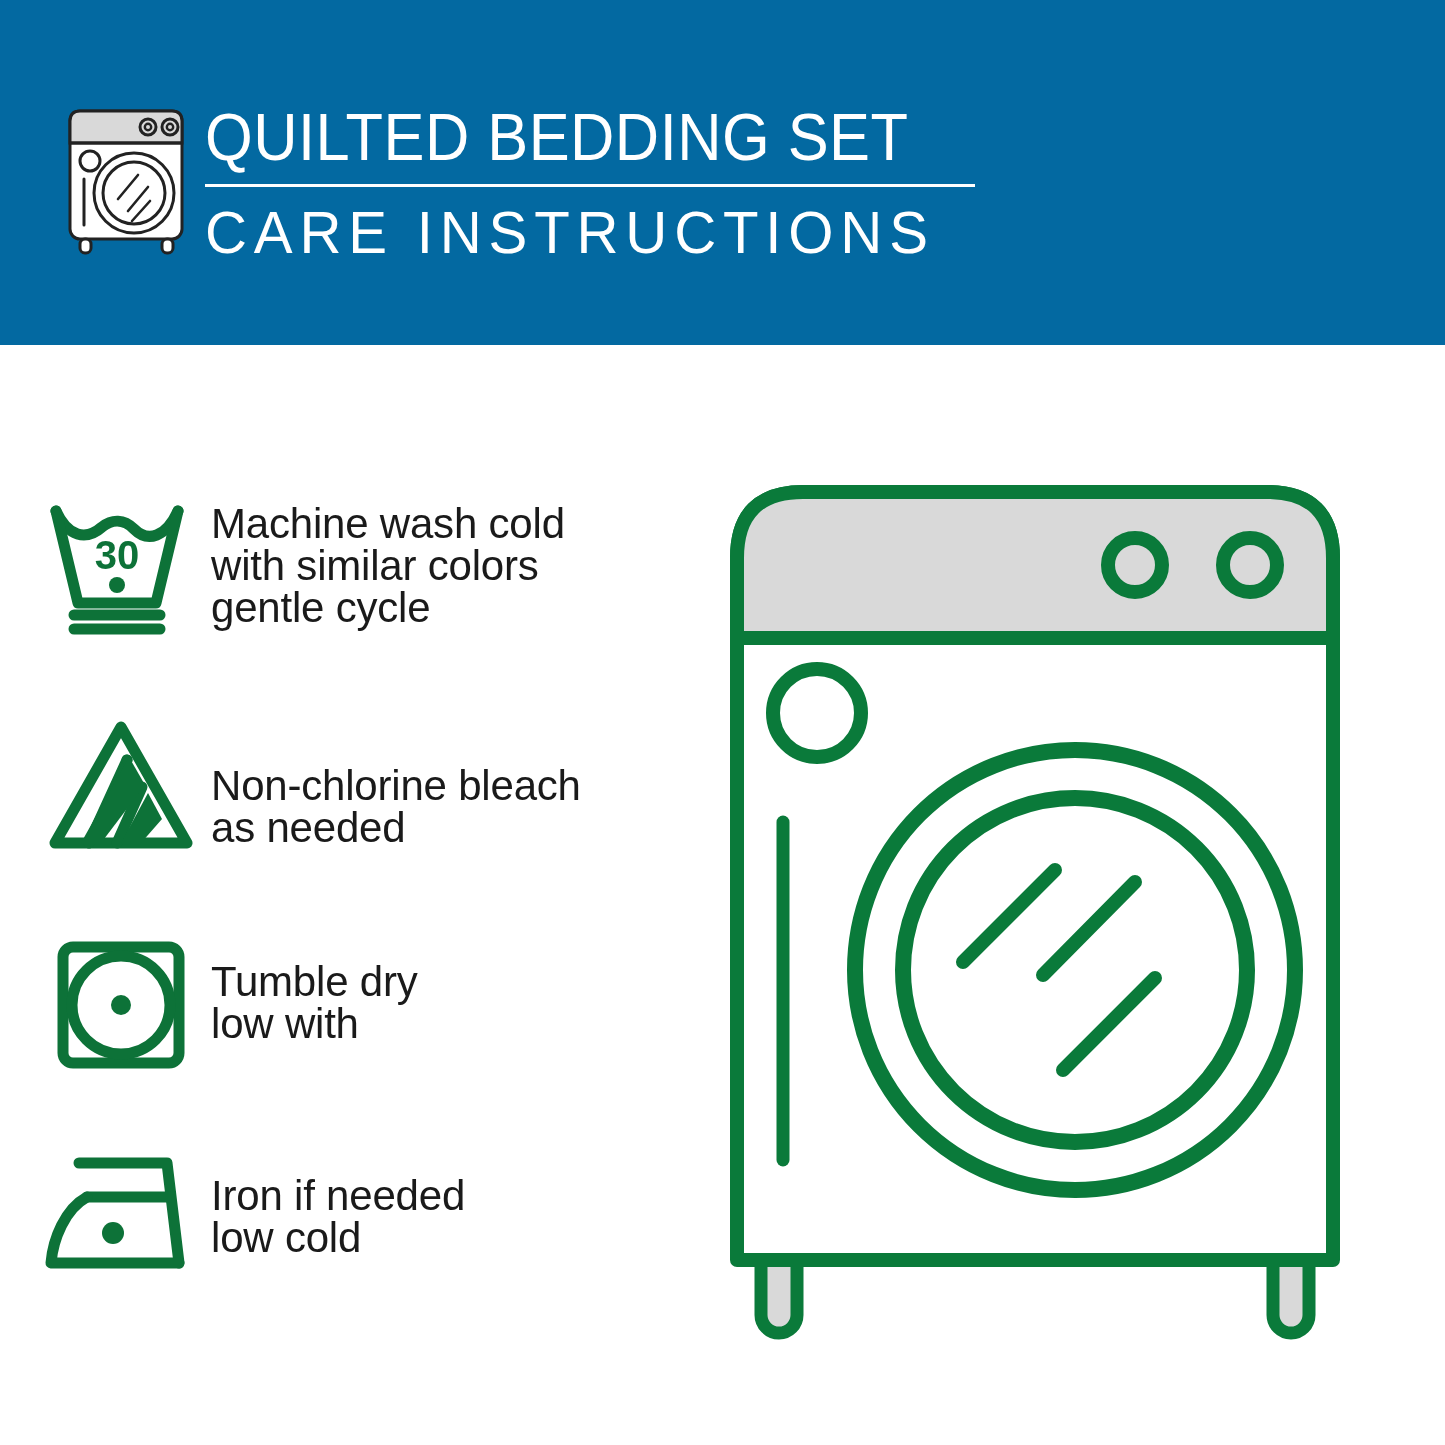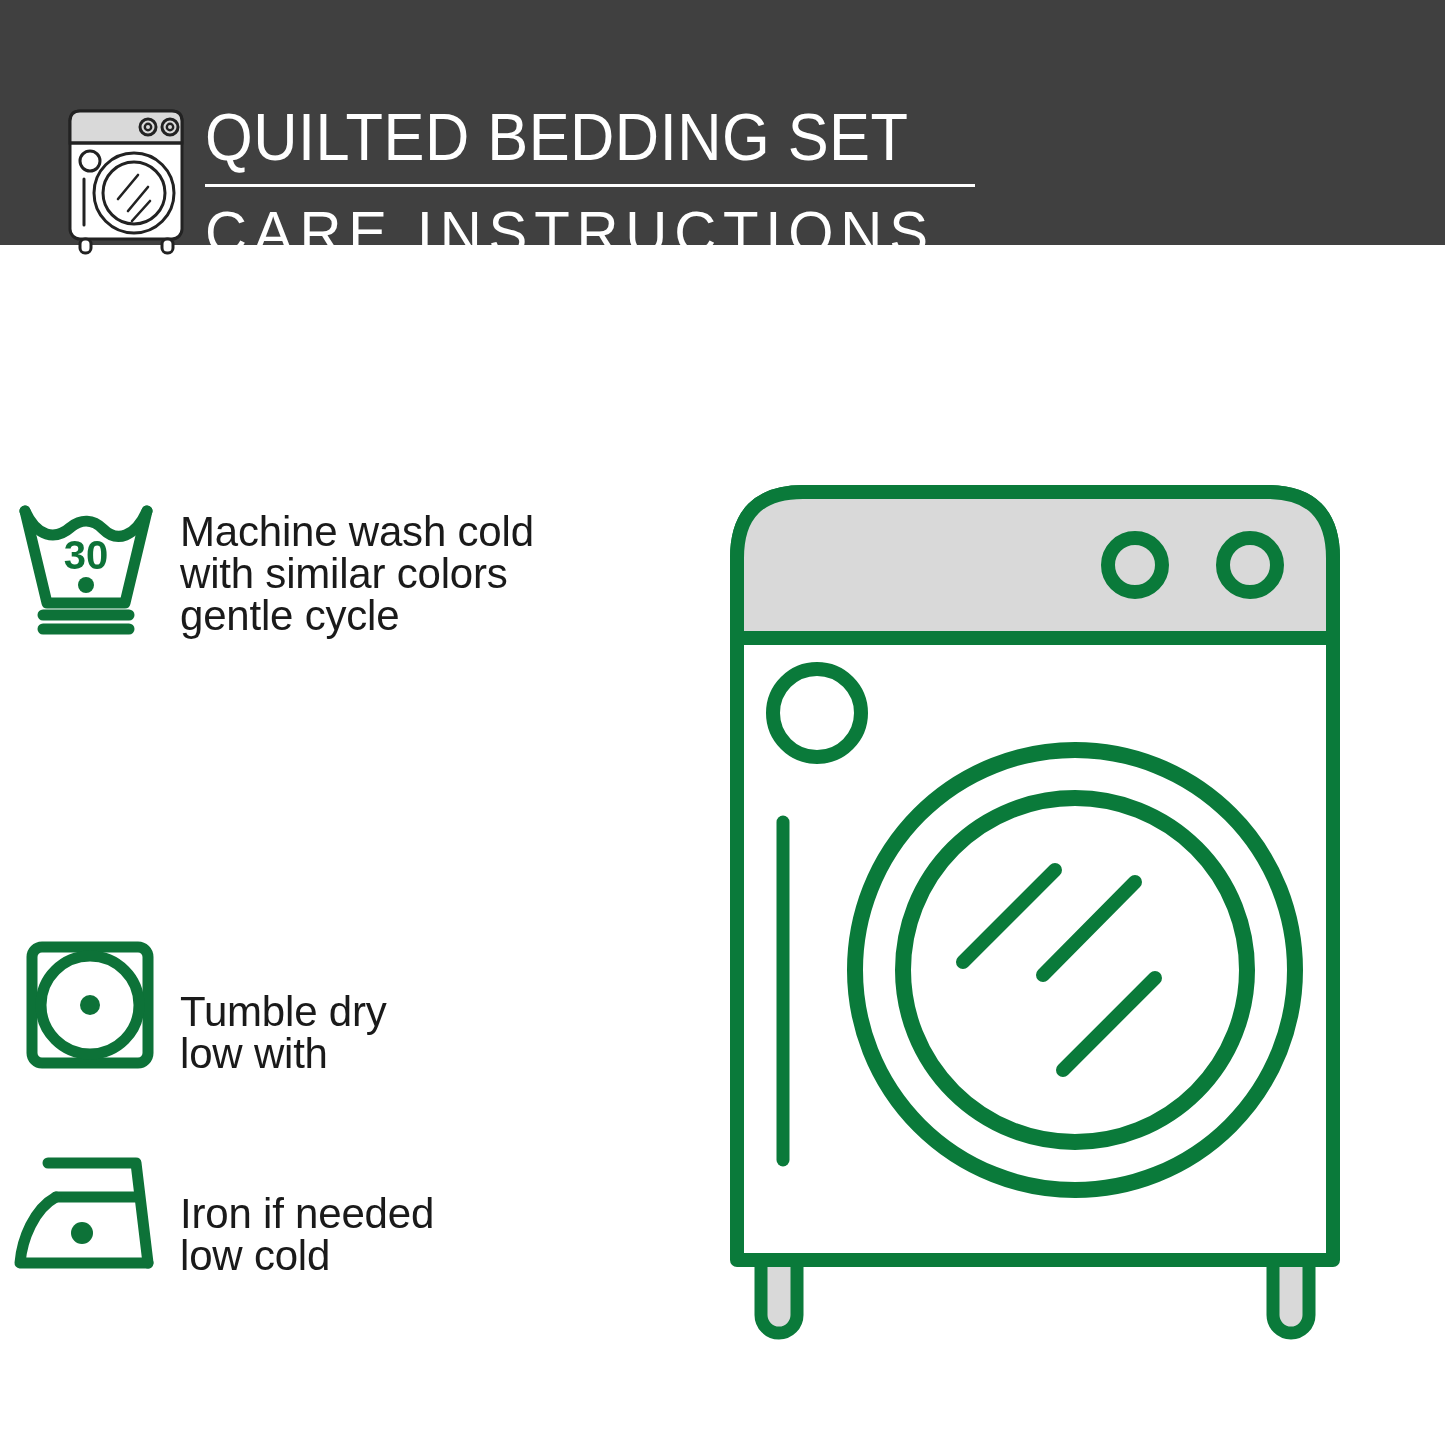--- a/index.html
+++ b/index.html
@@ -19,22 +19,22 @@
     background: #ffffff;
     overflow: hidden;
   }
 
   
   .header-band {
     position: absolute;
     left: 0;
     top: 0;
     width: 1445px;
-    height: 245px;
-    background: #404040;
+    height: 345px;
+    background: #0369a1;
   }
 
   .header-logo {
     position: absolute;
     left: 62px;
     top: 103px;
     width: 132px;
     height: 152px;
   }
 
@@ -84,21 +84,22 @@
     top: 345px;
     width: 700px;
     height: 1100px;
   }
 
   .care-row {
     position: absolute;
     left: 0;
     width: 700px;
     display: flex;
-    align-items: flex-end;
+    align-items: flex-start;
+    padding-left: 31px;
   }
 
   .care-row.r0 { top: 150px; }
   .care-row.r1 { top: 368px; }
   .care-row.r2 { top: 588px; }
   .care-row.r3 { top: 800px; }
 
   .care-symbol {
     width: 180px;
     min-width: 180px;
@@ -194,20 +195,46 @@
           <text x="71" y="72" text-anchor="middle" font-family="Liberation Sans, sans-serif" font-size="40" font-weight="bold" fill="#0d7238">30</text>
 
           <circle cx="71" cy="88" r="8" fill="#0d7238"></circle>
         </svg>
       </div>
       <div class="care-label">Machine wash cold
 with similar colors
 gentle cycle</div>
     </div>
 
+    <div class="care-row r1">
+      <div class="care-symbol">
+        <svg viewBox="0 0 160 140" width="160" height="140" xmlns="http://www.w3.org/2000/svg">
+          <g fill="none" stroke="#0d7238" stroke-width="11" stroke-linecap="round" stroke-linejoin="round">
+
+            <path d="M80 12 L146 128 L14 128 Z"></path>
+
+            <path d="M86 45 L48 128"></path>
+            <path d="M86 45 L124 128" stroke-opacity="0"></path>
+
+            <path d="M101 72 L76 128"></path>
+            <path d="M101 72 L128 128" stroke-opacity="0"></path>
+          </g>
+          <g fill="none" stroke="#0d7238" stroke-width="11" stroke-linecap="round" stroke-linejoin="round">
+            <path d="M86 45 L86 45"></path>
+          </g>
+
+          <g fill="#0d7238">
+            <path d="M88 42 L104 70 L60 128 L40 128 Z"></path>
+            <path d="M107 78 L121 104 L100 128 L80 128 Z"></path>
+          </g>
+        </svg>
+      </div>
+      <div class="care-label">Non-chlorine bleach
+as needed</div>
+    </div>
 
     <div class="care-row r2">
       <div class="care-symbol">
         <svg viewBox="0 0 140 140" width="140" height="140" xmlns="http://www.w3.org/2000/svg">
           <rect x="12" y="12" width="116" height="116" rx="10" ry="10" fill="none" stroke="#0d7238" stroke-width="11"></rect>
           <circle cx="70" cy="70" r="49" fill="none" stroke="#0d7238" stroke-width="11"></circle>
           <circle cx="70" cy="70" r="10" fill="#0d7238"></circle>
         </svg>
       </div>
       <div class="care-label">Tumble dry

